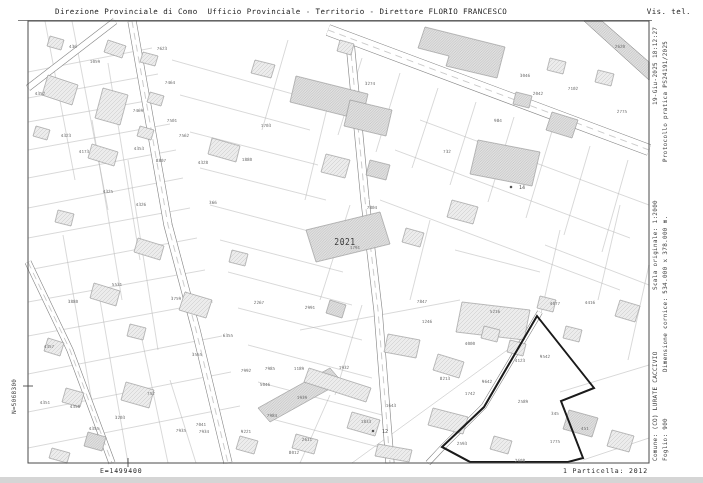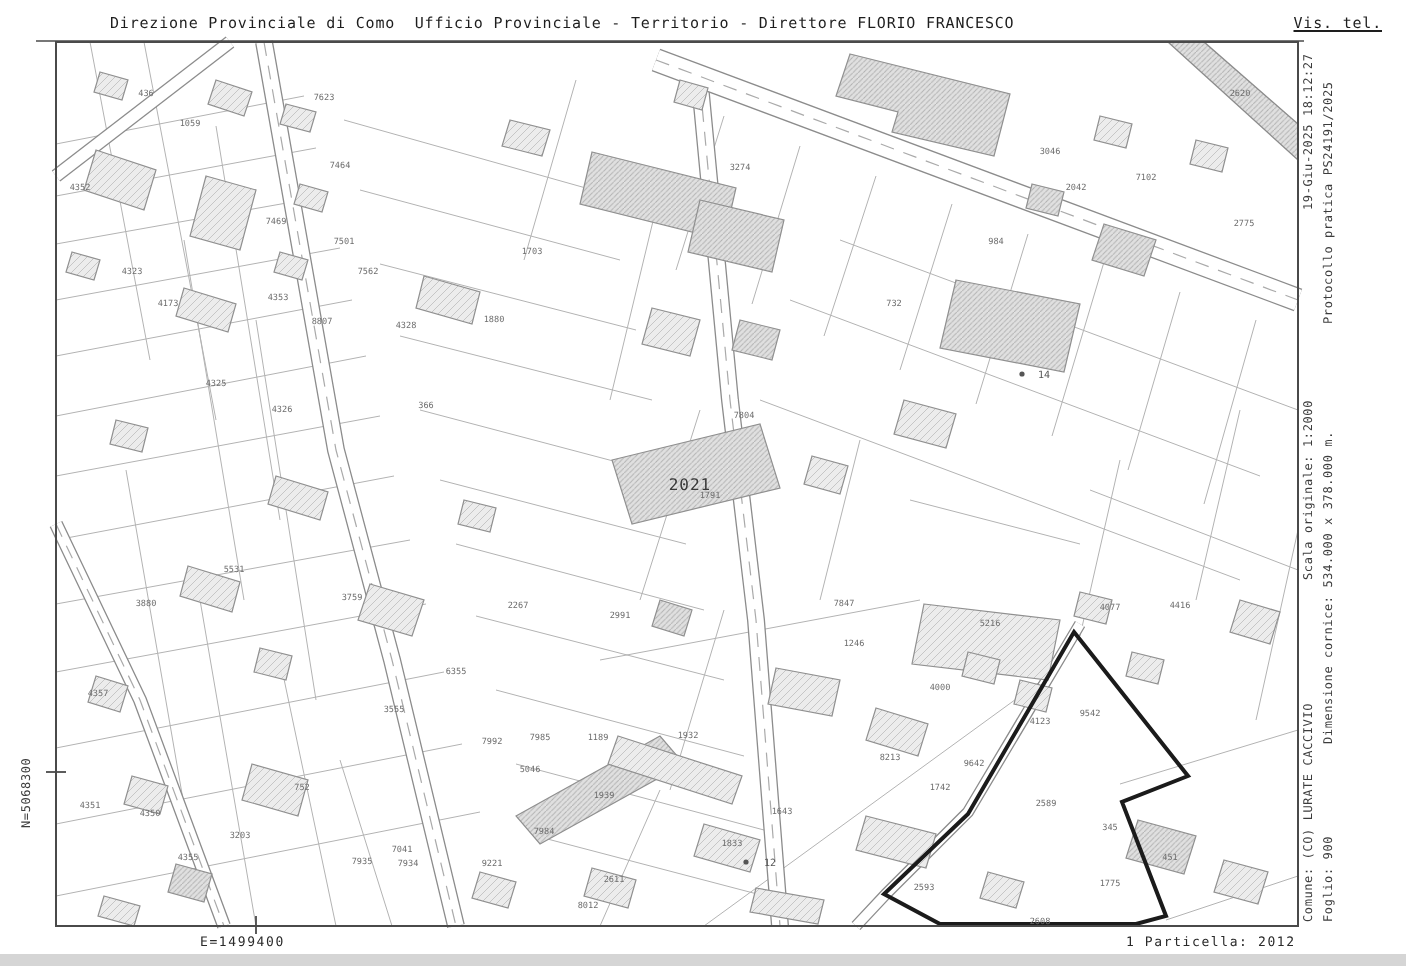--- a/index.html
+++ b/index.html
@@ -1,19 +1,19 @@
 <!DOCTYPE html>
 <html><head>
 <meta charset="utf-8">
 <style>
   html,body{margin:0;padding:0;background:#f2f2f2;}
   .page{position:relative;width:703px;height:483px;background:#ffffff;overflow:hidden;
         font-family:"DejaVu Sans Mono",monospace;color:#222;}
   .hdr{position:absolute;top:7px;left:55px;font-size:7.5px;letter-spacing:.4px;white-space:pre;color:#1e1e1e;}
-  .hdr-right{position:absolute;top:7px;right:12px;font-size:7.5px;letter-spacing:.4px;color:#1e1e1e;text-decoration:underline;}
+  .hdr-right{position:absolute;top:7px;right:12px;font-size:7.5px;letter-spacing:.4px;color:#1e1e1e;}
   .vtext{position:absolute;font-size:6px;letter-spacing:.3px;color:#3c3c3c;white-space:pre;
          transform:rotate(-90deg);transform-origin:0 0;}
   .btext{position:absolute;font-size:6.5px;letter-spacing:.8px;color:#2a2a2a;white-space:pre;}
   svg{position:absolute;top:0;left:0;}
   .bottom-strip{position:absolute;left:0;bottom:0;width:703px;height:6px;background:#d5d5d5;}
 </style>
 </head>
 <body>
 
 <div class="page">

